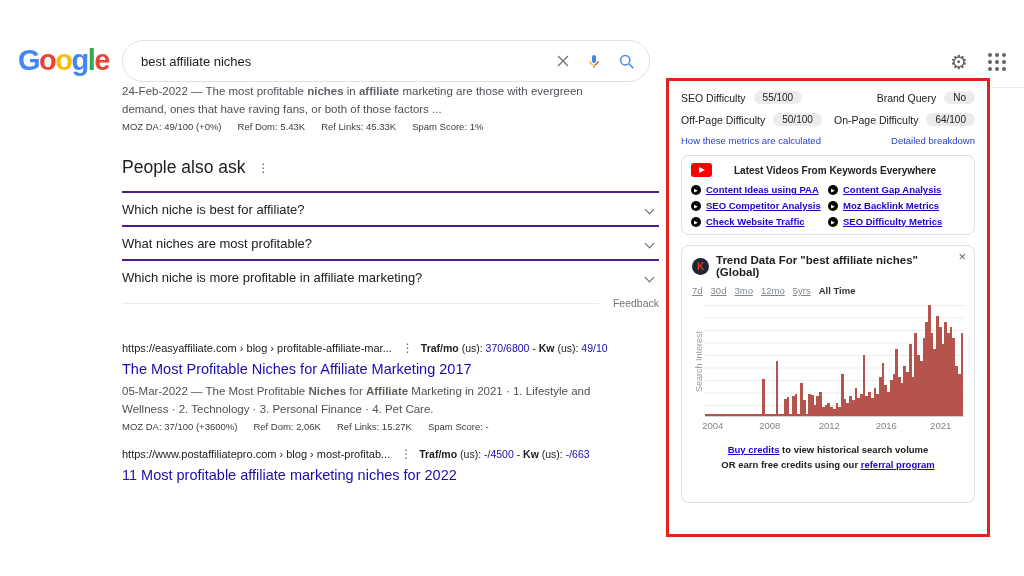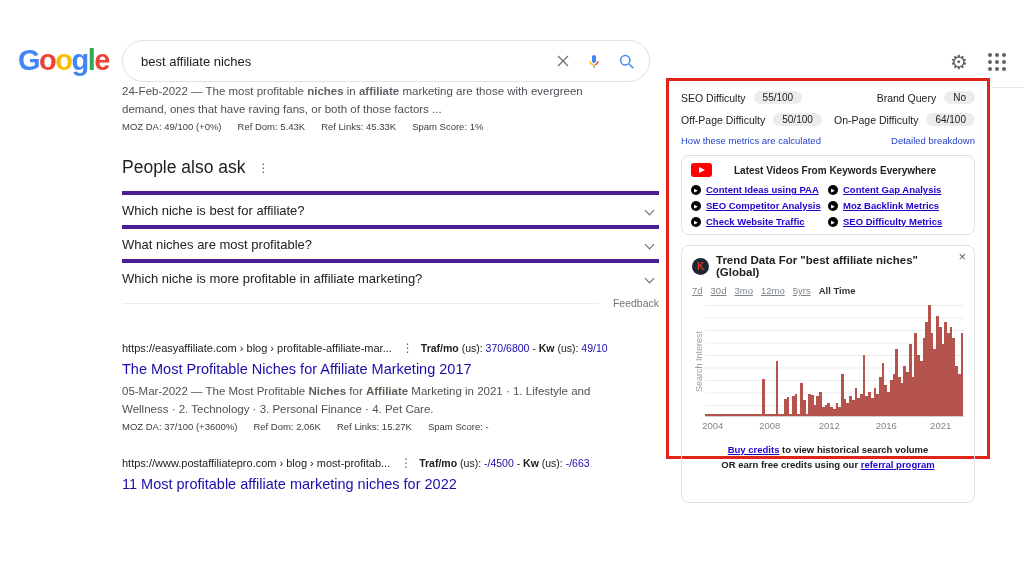--- a/index.html
+++ b/index.html
@@ -23,40 +23,40 @@
   
   .content { left:122px; top:82px; width:556px; }
   .snippet { font-size:11.5px; color:#4d5156; line-height:18px; width:482px; }
   .snippet b { color:#5f6368; }
   .mozline { margin-top:3px; font-size:9.5px; color:#3c4043; white-space:nowrap; }
   .mozline span { margin-right:16px; }
   .paa-title { margin-top:25px; font-size:17.5px; color:#202124; display:flex; align-items:center; gap:12px; }
   .vdots { color:#5f6368; font-size:12px; font-family:"DejaVu Sans",sans-serif; cursor:pointer; }
   .paa-list { margin-top:13px; width:537px; }
   .paa-row { display:flex; justify-content:space-between; align-items:center; height:34px;
-             border-top:4px solid #4c1d95; font-size:13px; color:#202124; cursor:pointer; }
+             border-top:2px solid #4c1d95; font-size:13px; color:#202124; cursor:pointer; }
   .chev { width:7px; height:7px; border-right:1.6px solid #5f6368; border-bottom:1.6px solid #5f6368;
           transform:rotate(45deg); margin-right:6px; }
   .paa-footer { display:flex; align-items:center; height:20px; }
   .fline { flex:1; height:1px; background:#ececec; }
   .feedback { font-size:10.5px; color:#70757a; margin-left:14px; cursor:pointer; }
 
   .result { margin-top:28px; }
-  .result.second { margin-top:24px; }
+  .result.second { margin-top:15px; }
   .url-row { display:flex; align-items:center; font-size:11px; color:#202124; white-space:nowrap; }
   .url-row .vdots { margin:0 7px 0 10px; }
   .traf { font-size:10.5px; color:#202124; }
   .traf .bld { font-weight:bold; }
   .traf .blue { color:#1a0dab; }
   .r-title { margin-top:6px; font-size:14.5px; color:#1a0dab; cursor:pointer; white-space:nowrap; }
   .r-snippet { margin-top:5px; font-size:11.5px; color:#4d5156; line-height:18px; width:485px; }
   .r-snippet b { color:#5f6156; }
 
   
-  .ke-panel { left:666px; top:78px; width:324px; height:381px; background:#fff;
+  .ke-panel { left:666px; top:78px; width:324px; height:459px; background:#fff;
               border:3px solid #e2231a; padding:10px 12px; z-index:5; }
   .m-row { display:flex; justify-content:space-between; align-items:center; margin-bottom:9px;
            font-size:10.5px; color:#202124; }
   .m-pair { display:flex; align-items:center; gap:8px; }
   .pill { background:#ececec; border-radius:10px; padding:1px 9px; font-size:10px; color:#202124; }
   .m-links { display:flex; justify-content:space-between; font-size:9.5px; margin-top:1px; }
   .m-links a { color:#2742cc; text-decoration:none; cursor:pointer; }
 
   .v-card { border:1px solid #e0e0e0; border-radius:8px; padding:7px 9px; margin-top:9px; }
   .v-head { display:flex; align-items:center; gap:22px; font-size:10px; font-weight:bold; color:#202124; }

